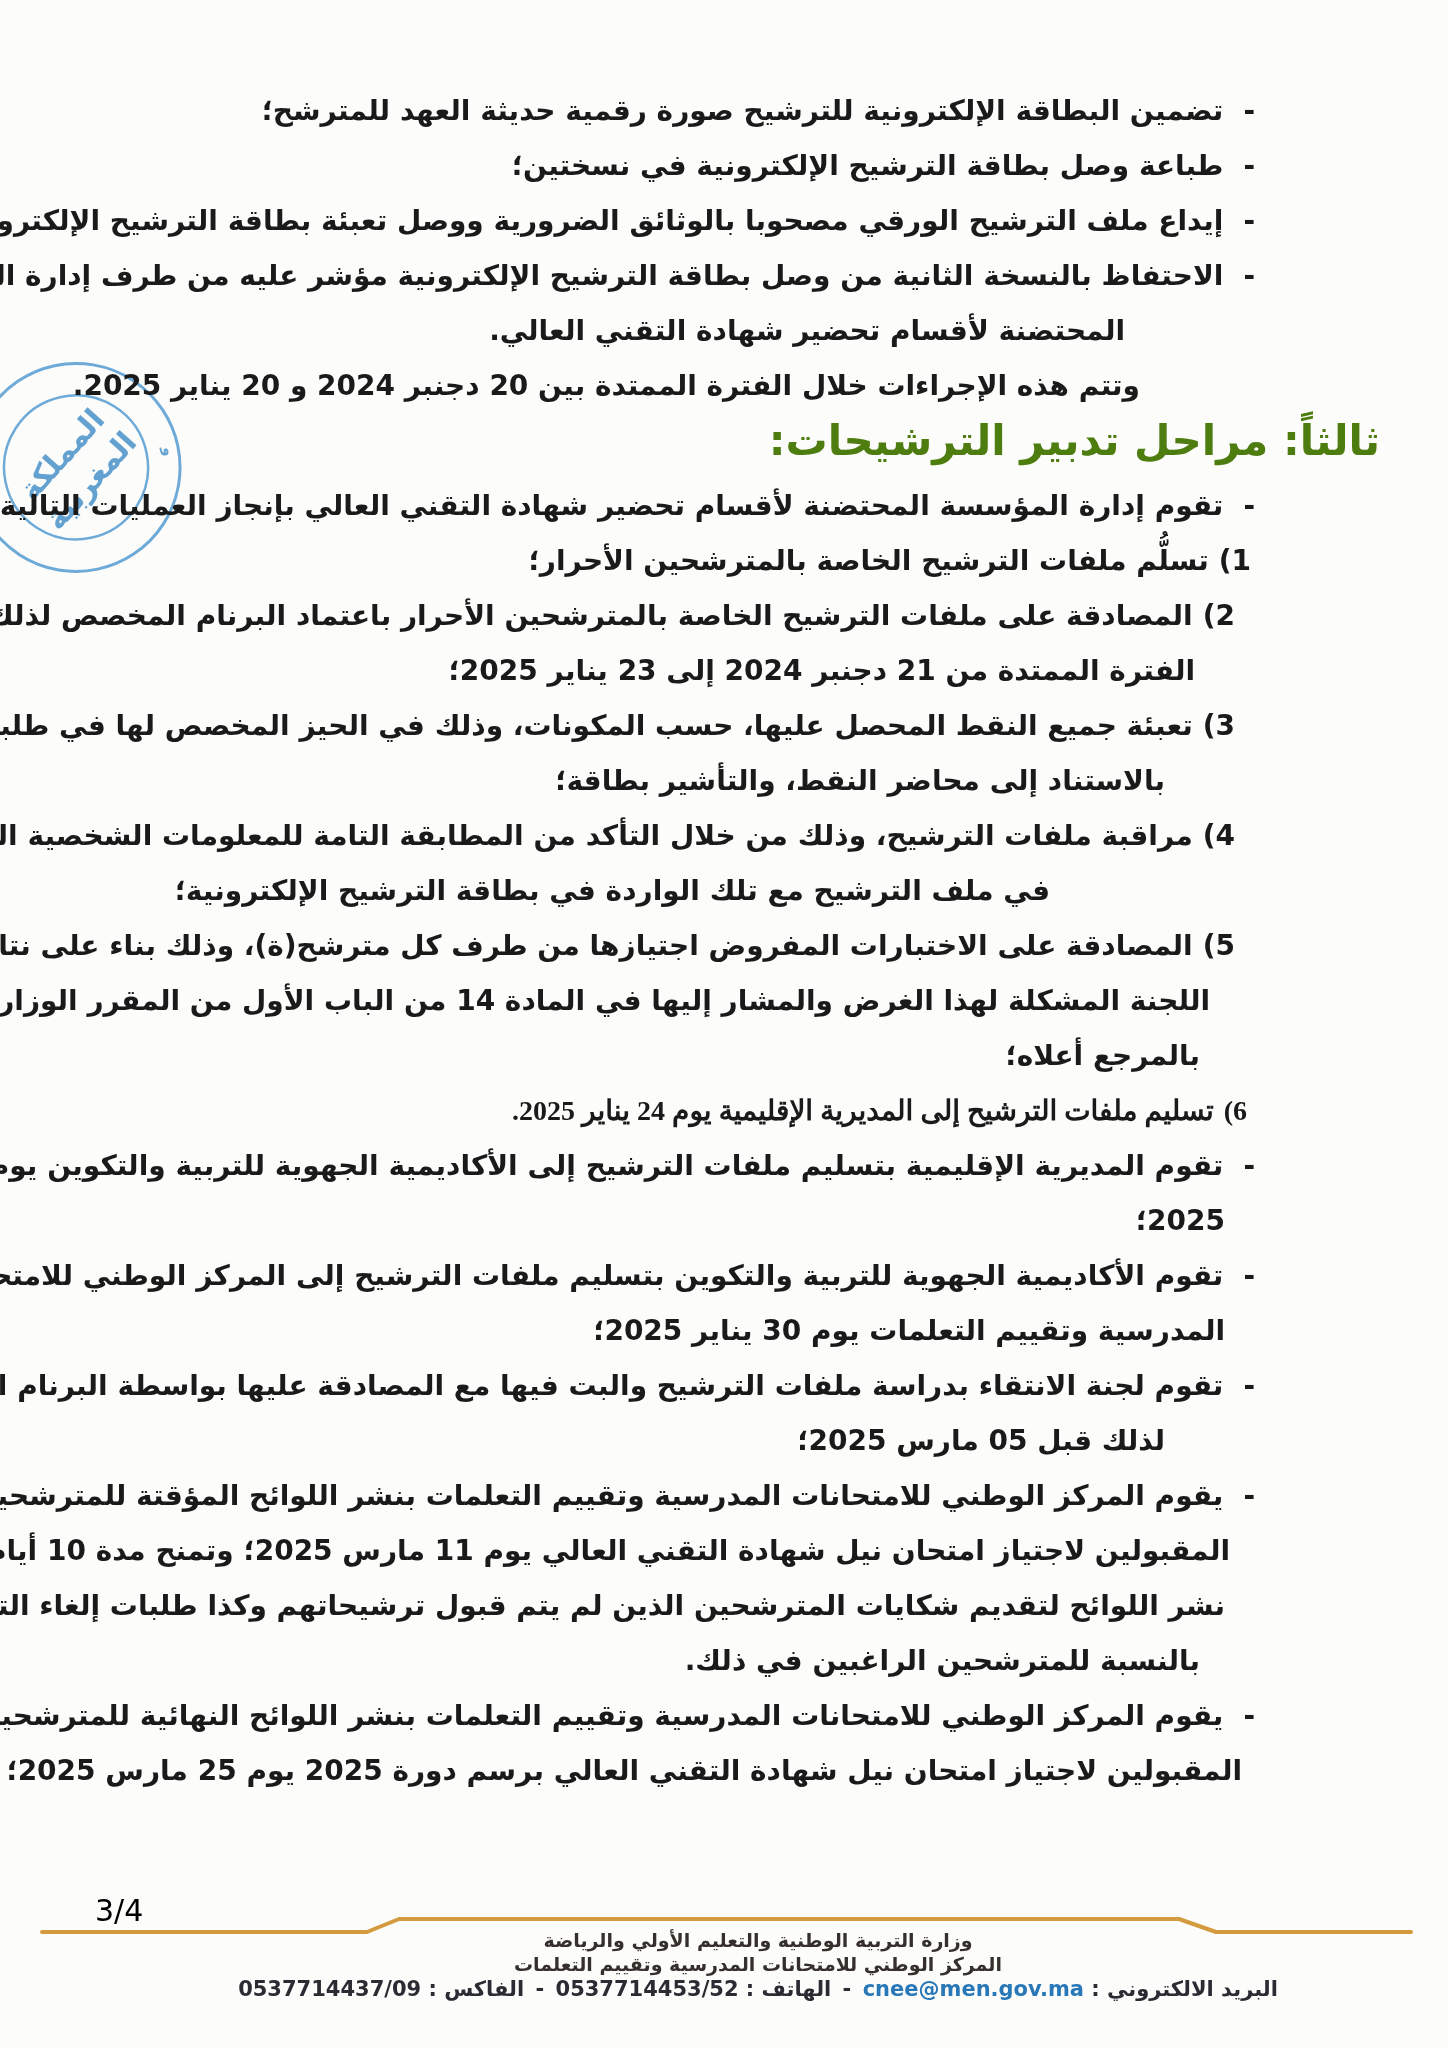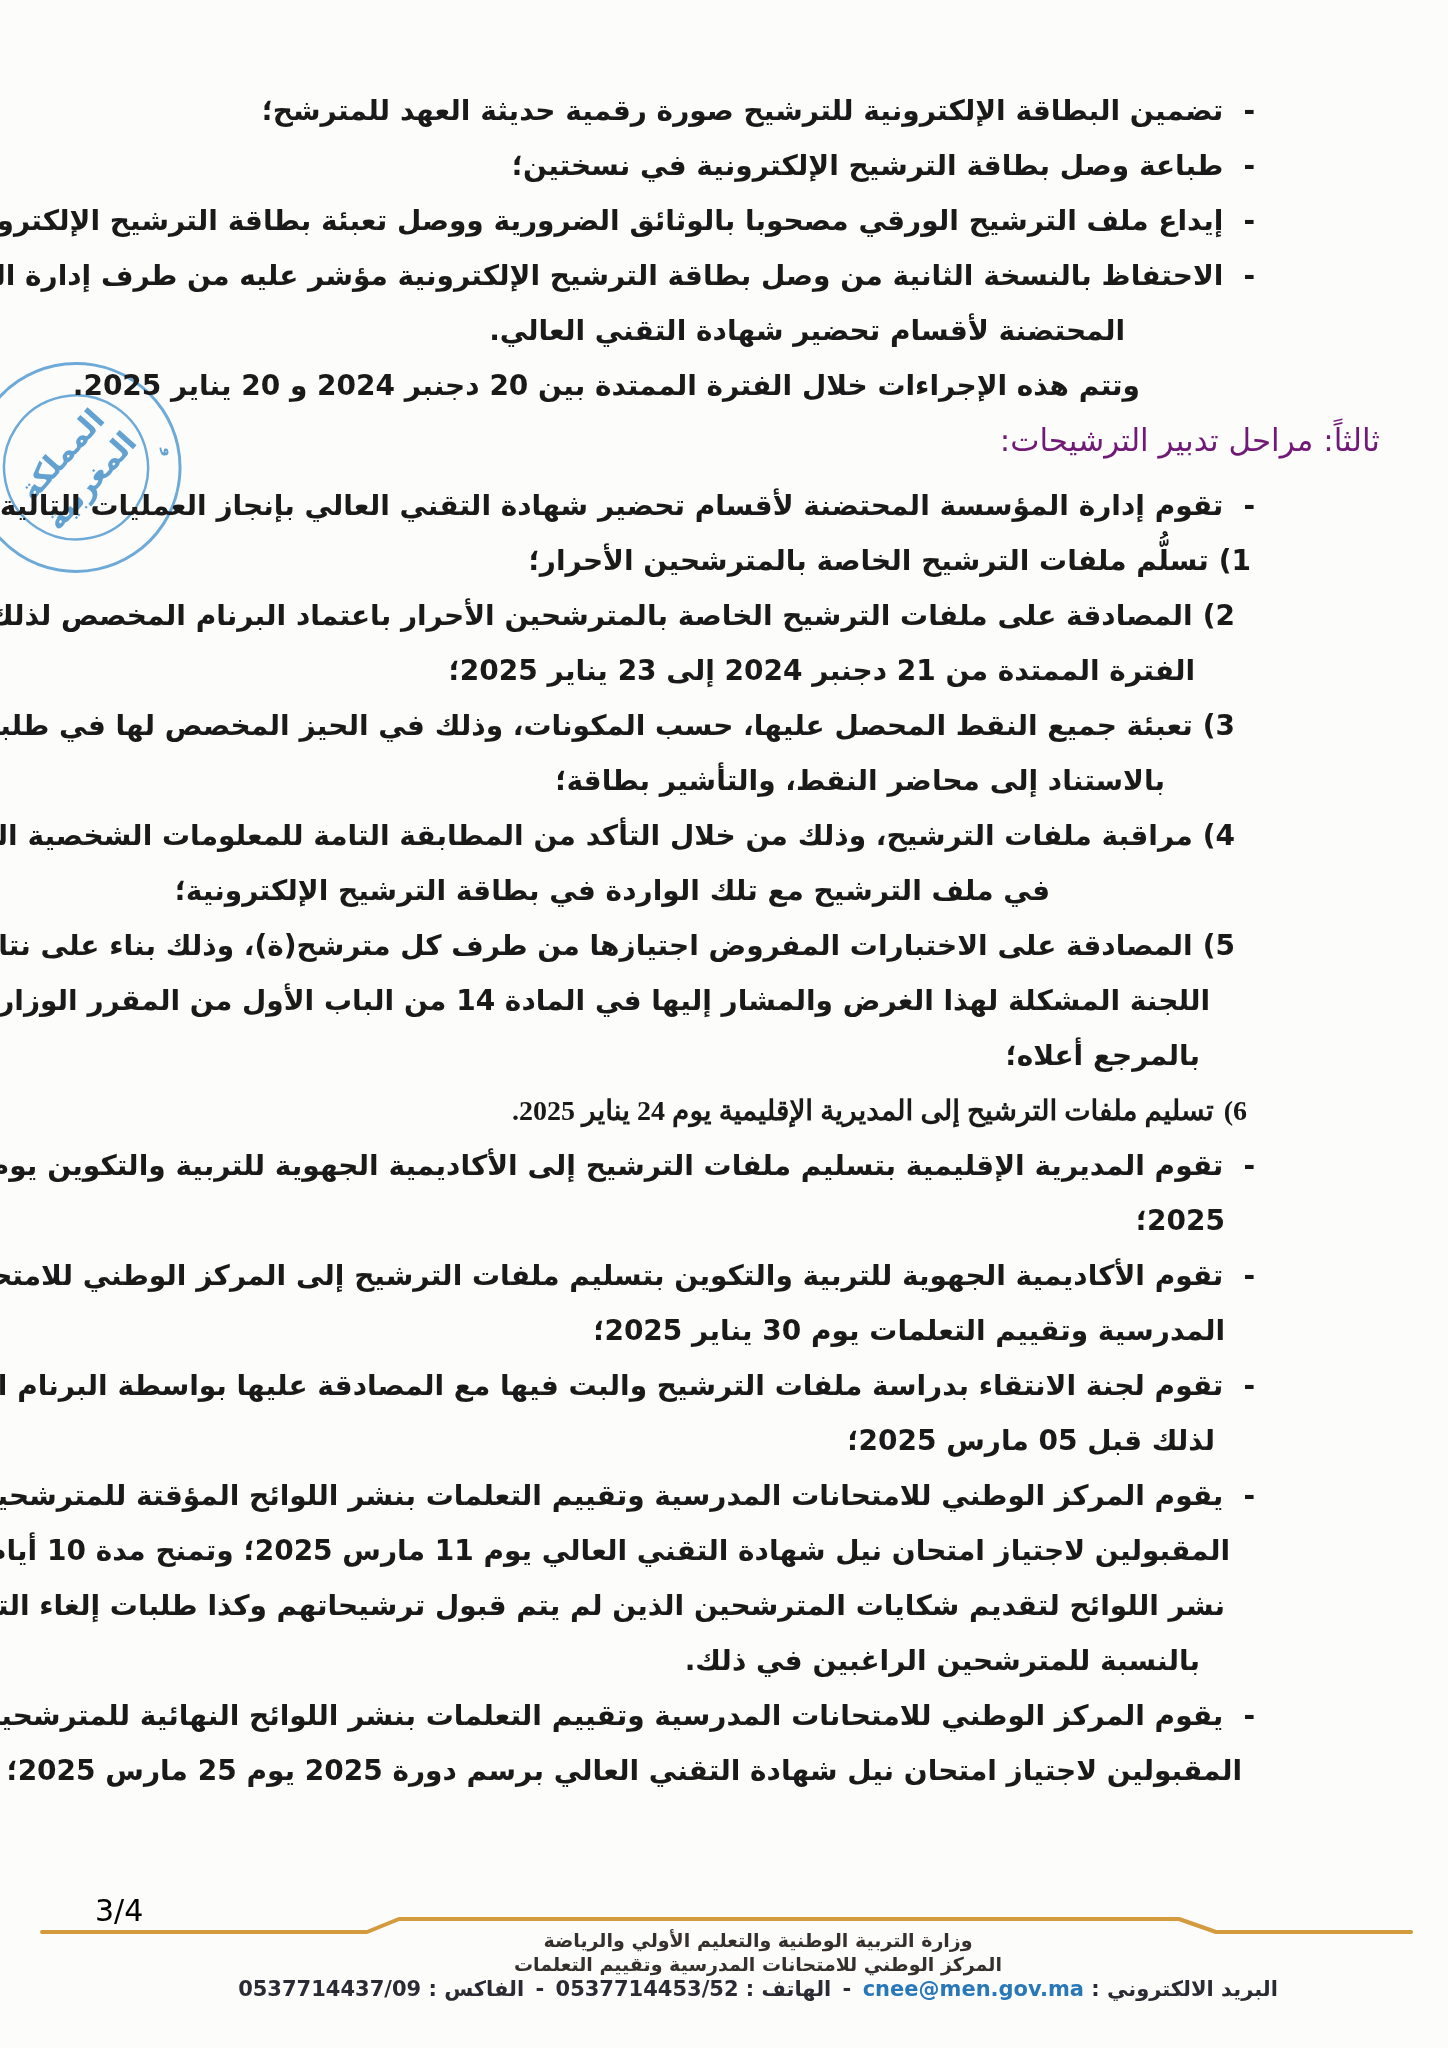--- a/index.html
+++ b/index.html
@@ -24,23 +24,23 @@
   }
   .line{
     height:55px; line-height:55px;
     white-space:nowrap;
     overflow:visible;
   }
   .line .marker{display:inline-block;}
   .line .marker.dash{margin-left:20px;font-weight:700;}
   .line .marker.num{margin-left:10px;}
   .line.heading{
-    color:#701a75;
-    font-size:31px;
-    font-weight:400;
+    color:#4d7c0f;
+    font-size:42px;
+    font-weight:700;
   }
   
   .stamp{
     position:absolute;
     left:-42px; top:342px;
     transform:rotate(-12deg);
     opacity:.88;
   }
   .stamp .sc{fill:none;stroke:#5b9fd3;}
   .stamp .ringtext{
@@ -134,21 +134,21 @@
       <div class="line" style="margin-right: 205px;"><span>في ملف الترشيح مع تلك الواردة في بطاقة الترشيح الإلكترونية؛</span></div>
       <div class="line" style="margin-right: 20px;"><span class="marker num">5)</span><span>المصادقة على الاختبارات المفروض اجتيازها من طرف كل مترشح(ة)، وذلك بناء على نتائج أشغال</span></div>
       <div class="line" style="margin-right: 45px;"><span>اللجنة المشكلة لهذا الغرض والمشار إليها في المادة 14 من الباب الأول من المقرر الوزاري المذكور</span></div>
       <div class="line" style="margin-right: 55px;"><span>بالمرجع أعلاه؛</span></div>
       <div class="line" style="margin-right: 8px; font-family: Liberation Serif, serif;"><span class="marker num">6)</span><span>تسليم ملفات الترشيح إلى المديرية الإقليمية يوم 24 يناير 2025.</span></div>
       <div class="line"><span class="marker dash">-</span><span>تقوم المديرية الإقليمية بتسليم ملفات الترشيح إلى الأكاديمية الجهوية للتربية والتكوين يوم 28 يناير</span></div>
       <div class="line" style="margin-right: 30px;"><span>2025؛</span></div>
       <div class="line"><span class="marker dash">-</span><span>تقوم الأكاديمية الجهوية للتربية والتكوين بتسليم ملفات الترشيح إلى المركز الوطني للامتحانات</span></div>
       <div class="line" style="margin-right: 30px;"><span>المدرسية وتقييم التعلمات يوم 30 يناير 2025؛</span></div>
       <div class="line"><span class="marker dash">-</span><span>تقوم لجنة الانتقاء بدراسة ملفات الترشيح والبت فيها مع المصادقة عليها بواسطة البرنام المخصص</span></div>
-      <div class="line" style="margin-right: 40px;"><span>لذلك قبل 05 مارس 2025؛</span></div>
+      <div class="line" style="margin-right: 90px;"><span>لذلك قبل 05 مارس 2025؛</span></div>
       <div class="line"><span class="marker dash">-</span><span>يقوم المركز الوطني للامتحانات المدرسية وتقييم التعلمات بنشر اللوائح المؤقتة للمترشحين الأحرار</span></div>
       <div class="line" style="margin-right: 25px;"><span>المقبولين لاجتياز امتحان نيل شهادة التقني العالي يوم 11 مارس 2025؛ وتمنح مدة 10 أيام من تاريخ</span></div>
       <div class="line" style="margin-right: 30px;"><span>نشر اللوائح لتقديم شكايات المترشحين الذين لم يتم قبول ترشيحاتهم وكذا طلبات إلغاء الترشيح</span></div>
       <div class="line" style="margin-right: 55px;"><span>بالنسبة للمترشحين الراغبين في ذلك.</span></div>
       <div class="line"><span class="marker dash">-</span><span>يقوم المركز الوطني للامتحانات المدرسية وتقييم التعلمات بنشر اللوائح النهائية للمترشحين الأحرار</span></div>
       <div class="line" style="margin-right: 13px;"><span>المقبولين لاجتياز امتحان نيل شهادة التقني العالي برسم دورة 2025 يوم 25 مارس 2025؛</span></div>
     </div>
 
   <div class="pagenum">3/4</div>
 

